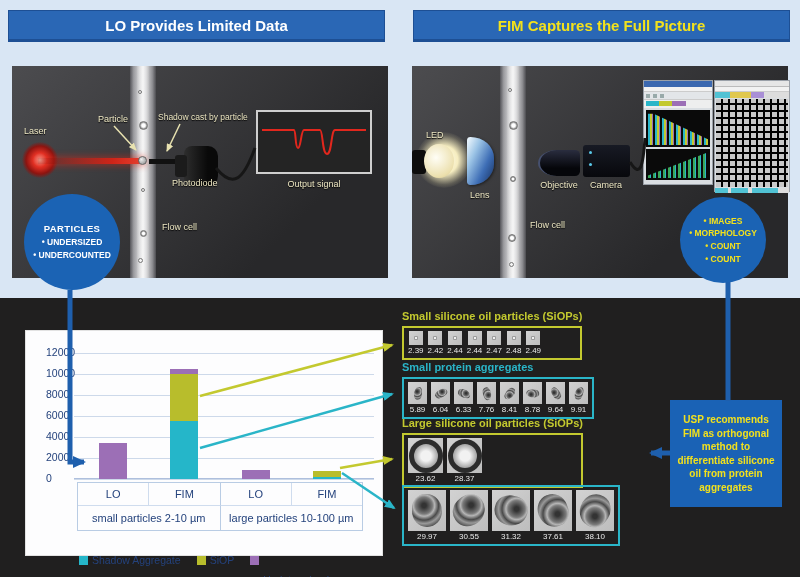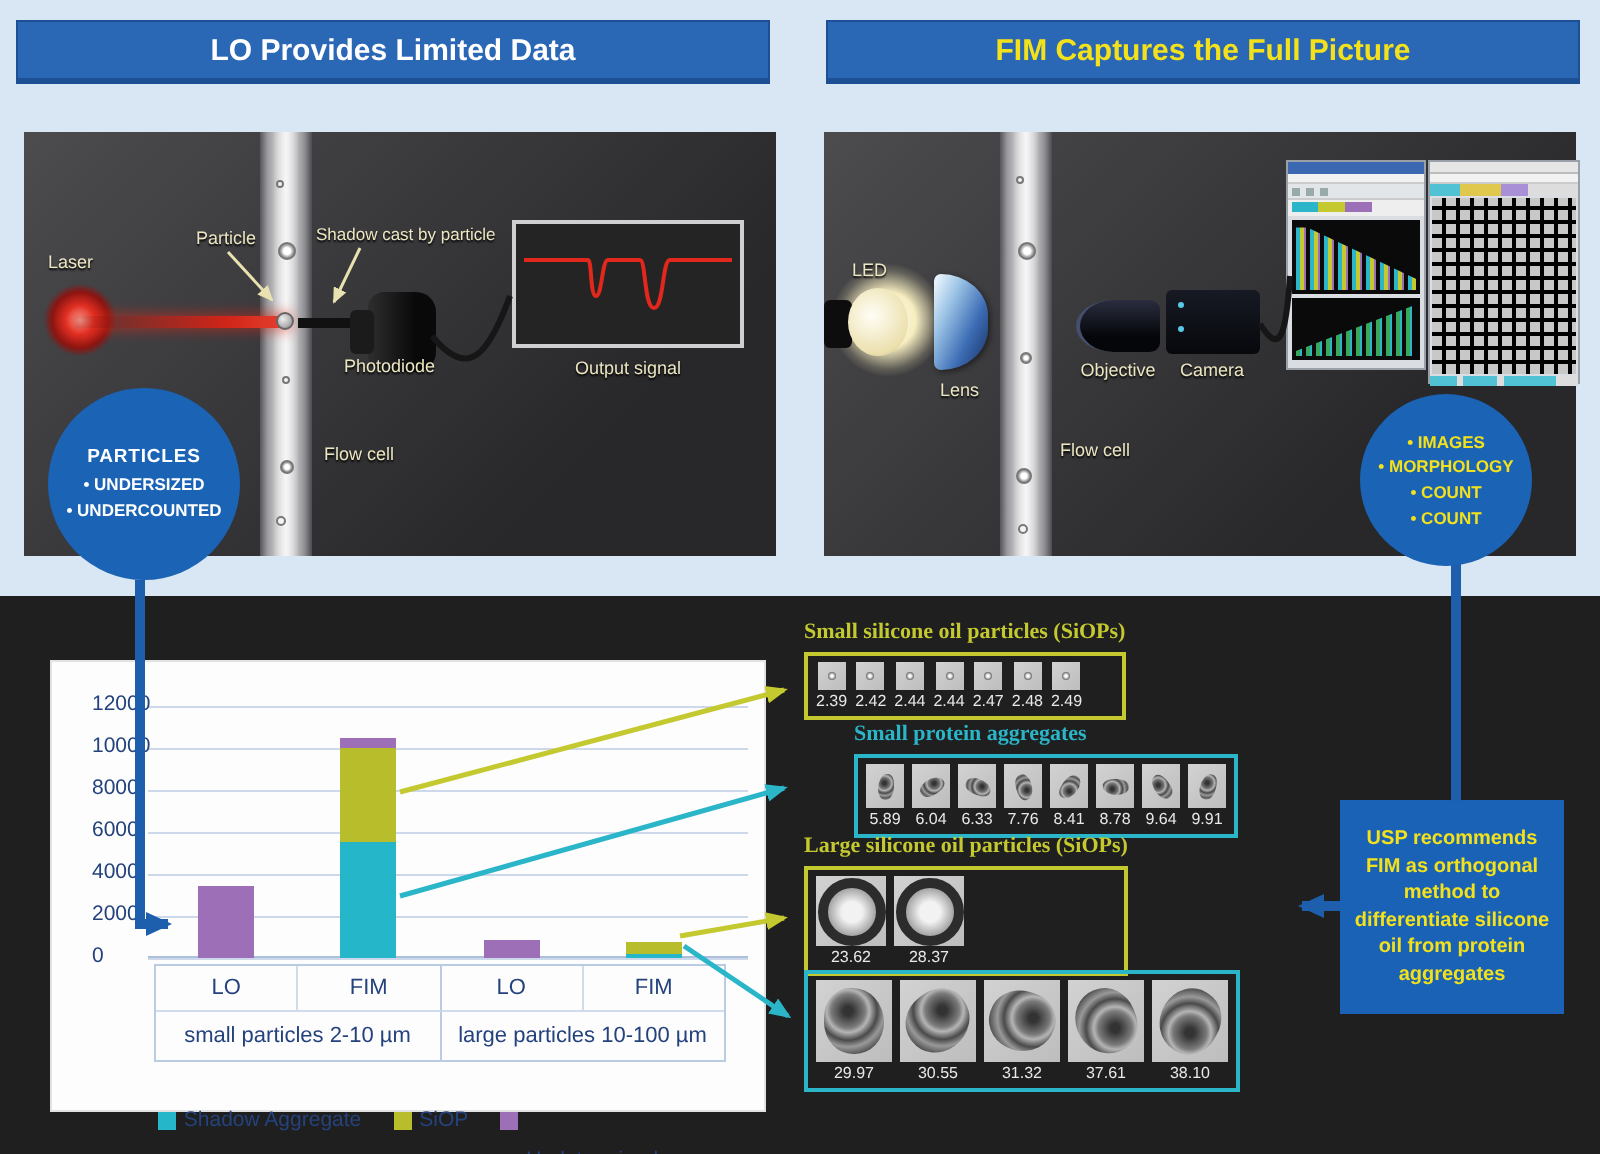--- a/index.html
+++ b/index.html
@@ -105,21 +105,21 @@
   #cat-row .cell:last-child{border-right:none;}
   #group-row{display:flex;height:24px;}
   #group-row .gcell{flex:1;display:flex;align-items:center;justify-content:center;
       font-size:11px;color:var(--chart-text);}
   #group-row .gcell:first-child{border-right:1px solid #b9cce4;}
   #legend{position:absolute;left:0;top:203px;width:100%;display:flex;justify-content:center;gap:16px;}
   .leg-item{display:flex;align-items:center;gap:4px;font-size:10.5px;color:var(--chart-text);}
   .leg-sw{width:9px;height:9px;}
 
   .strip{position:absolute;}
-  .strip-title{font-weight:bold;font-size:11px;display:block;margin-bottom:4px;font-family:Liberation Serif, serif;}
+  .strip-title{font-weight:bold;font-size:11px;display:block;margin-bottom:4px;}
   .strip.siop .strip-title{color:var(--olive);}
   .strip.protein .strip-title{color:var(--teal);}
   .strip-box{display:flex;align-items:flex-start;gap:4px;padding:3px 4px;border:2px solid;}
   .strip.siop .strip-box{border-color:var(--olive);}
   .strip.protein .strip-box{border-color:var(--teal);text-align:center;}
   .cell-p{display:flex;flex-direction:column;align-items:center;gap:1px;}
   .pval{color:#e9e9e9;font-size:8px;}
   .thumb{background:linear-gradient(135deg,#d2d2d2,#bdbdbd);position:relative;display:flex;align-items:center;justify-content:center;overflow:hidden;}
   .thumb.dot{width:14px;height:14px;}
   .thumb.dot::after{content:'';width:4px;height:4px;border-radius:50%;background:radial-gradient(circle,#fff 20%,#6a6a6a 70%);}
@@ -321,21 +321,21 @@
         <div class="cell-p">
           <div class="thumb dot"></div>
           <div class="pval">2.48</div>
         </div>
         <div class="cell-p">
           <div class="thumb dot"></div>
           <div class="pval">2.49</div>
         </div>
       </div>
   </div>
-  <div class="strip protein" id="strip-1" style="left:402px;top:361px;margin-left:25px;">
+  <div class="strip protein" id="strip-1" style="left:402px;top:361px;">
     <span class="strip-title">Small protein aggregates</span>
     <div class="strip-box">
         <div class="cell-p">
           <div class="thumb blob">
             <span class="shape" style="transform: rotate(0deg);"></span>
           </div>
           <div class="pval">5.89</div>
         </div>
         <div class="cell-p">
           <div class="thumb blob">

